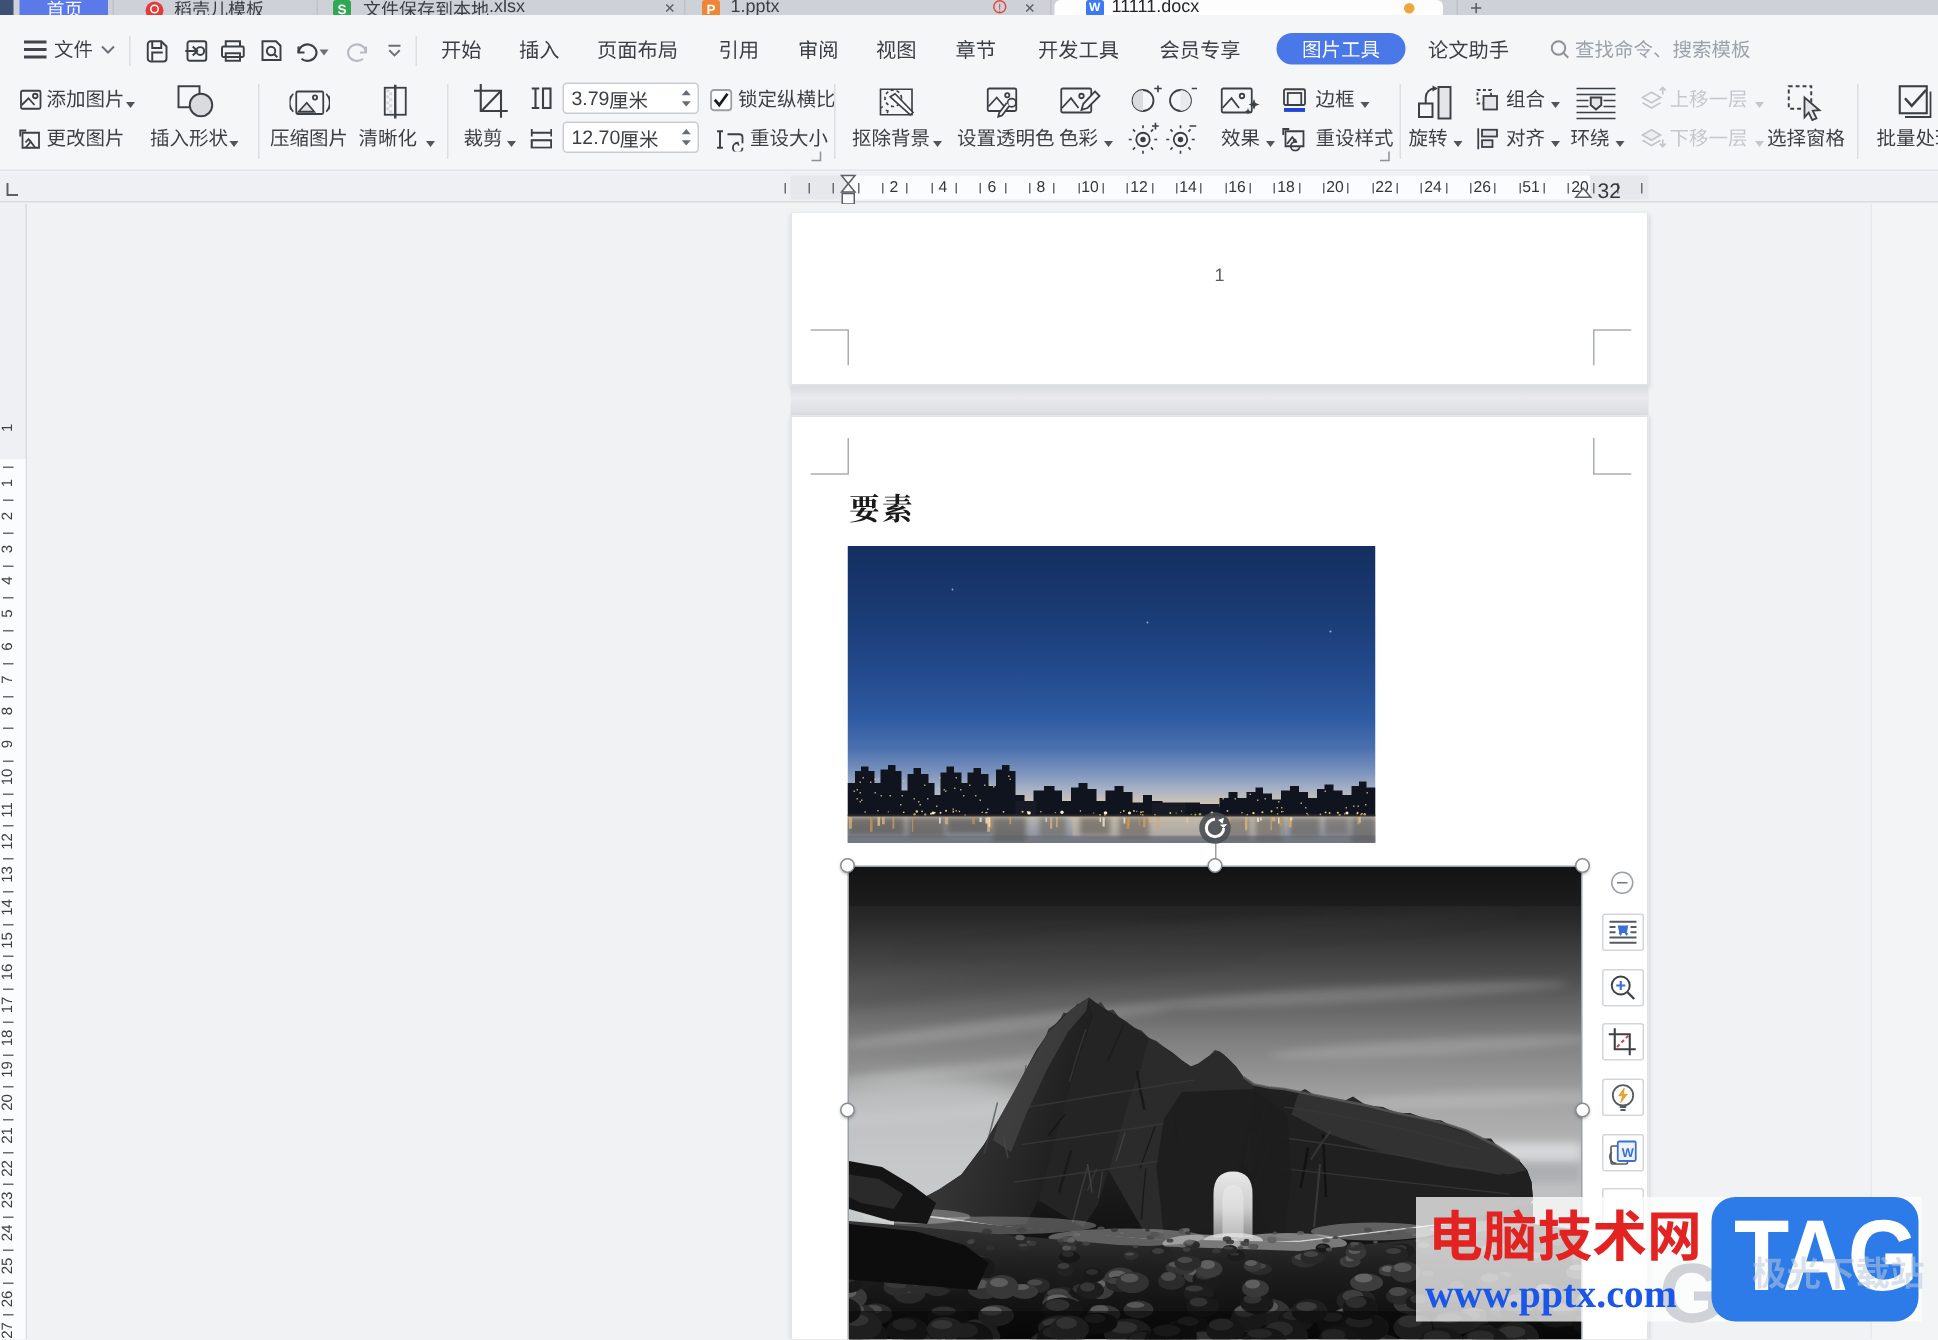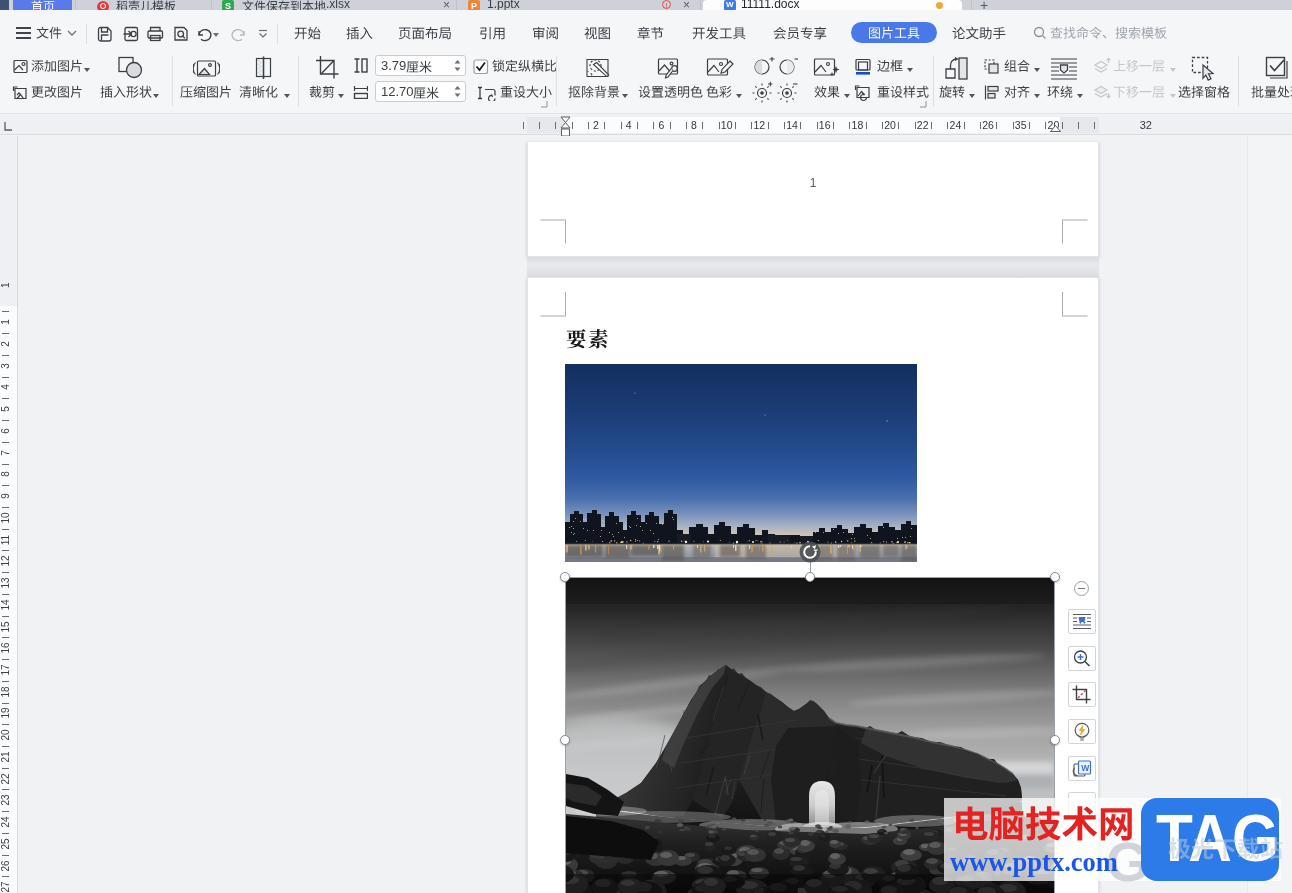--- a/index.html
+++ b/index.html
@@ -427,23 +427,23 @@
 <div class="a" style="left:686.0px;top:119px;width:16px;text-align:center;font-size:10.5px;color:#33373c">8</div>
 <div class="a" style="left:718.7px;top:119px;width:16px;text-align:center;font-size:10.5px;color:#33373c">10</div>
 <div class="a" style="left:751.3px;top:119px;width:16px;text-align:center;font-size:10.5px;color:#33373c">12</div>
 <div class="a" style="left:784.0px;top:119px;width:16px;text-align:center;font-size:10.5px;color:#33373c">14</div>
 <div class="a" style="left:816.7px;top:119px;width:16px;text-align:center;font-size:10.5px;color:#33373c">16</div>
 <div class="a" style="left:849.4px;top:119px;width:16px;text-align:center;font-size:10.5px;color:#33373c">18</div>
 <div class="a" style="left:882.0px;top:119px;width:16px;text-align:center;font-size:10.5px;color:#33373c">20</div>
 <div class="a" style="left:914.7px;top:119px;width:16px;text-align:center;font-size:10.5px;color:#33373c">22</div>
 <div class="a" style="left:947.4px;top:119px;width:16px;text-align:center;font-size:10.5px;color:#33373c">24</div>
 <div class="a" style="left:980.1px;top:119px;width:16px;text-align:center;font-size:10.5px;color:#33373c">26</div>
-<div class="a" style="left:1012.7px;top:119px;width:16px;text-align:center;font-size:10.5px;color:#33373c">35</div>
+<div class="a" style="left:1012.7px;top:119px;width:16px;text-align:center;font-size:10.5px;color:#33373c">51</div>
 <div class="a" style="left:1045.4px;top:119px;width:16px;text-align:center;font-size:10.5px;color:#33373c">20</div>
-<div class="a" style="left:1136px;top:119px;width:16px;text-align:right;font-size:11px;color:#33373c">32</div>
+<div class="a" style="left:1065px;top:119px;width:16px;text-align:left;font-size:14px;color:#33373c">32</div>
 <svg class="a" style="left:559px;top:115.5px" width="14" height="22" fill="#fdfdfd" stroke="#5a5f66" stroke-width="1">
 <path d="M2 1 h9 l-4.5 5.5 z"></path>
     <path d="M2 12 h9 l-4.5-5.5 z"></path>
     <rect x="2.5" y="13" width="8" height="7"></rect>
   </svg>
 <svg class="a" style="left:1049px;top:124px" width="13" height="9" fill="#fdfdfd" stroke="#5a5f66" stroke-width="1">
     <path d="M1.5 7.5 h10 l-5-6 z"></path>
   </svg>
 <svg class="a" style="left:3px;top:121px" width="10" height="11" fill="none" stroke="#5a5f66" stroke-width="1.3">
     <path d="M2 1 v8 h7"></path>

